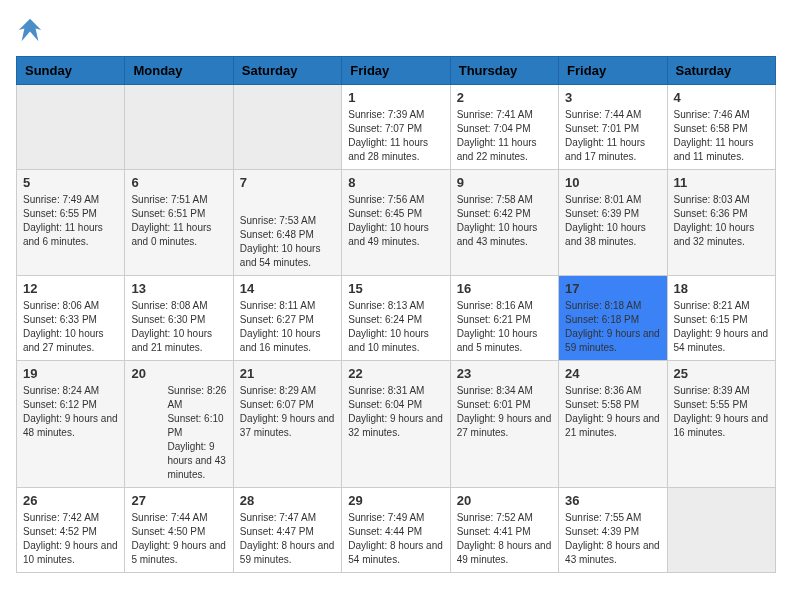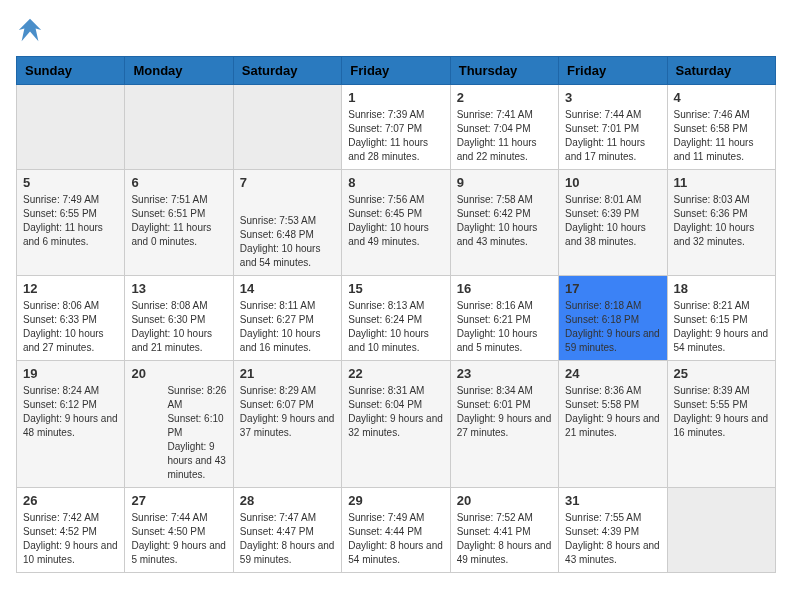--- a/index.html
+++ b/index.html
@@ -311,21 +311,21 @@
 Sunset: 4:44 PM
 Daylight: 8 hours and 54 minutes.</div>
         </td>
         <td style="background: rgb(255, 255, 255);">
           <span class="day-num">20</span>
           <div class="cell-info" style="white-space: pre-line;">Sunrise: 7:52 AM
 Sunset: 4:41 PM
 Daylight: 8 hours and 49 minutes.</div>
         </td>
         <td style="background: rgb(255, 255, 255);">
-          <span class="day-num">31</span>
+          <span class="day-num">36</span>
           <div class="cell-info" style="white-space: pre-line;">Sunrise: 7:55 AM
 Sunset: 4:39 PM
 Daylight: 8 hours and 43 minutes.</div>
         </td>
         <td class="empty-cell"></td>
       </tr>
     </tbody>
 </table>
 
 </body></html>

